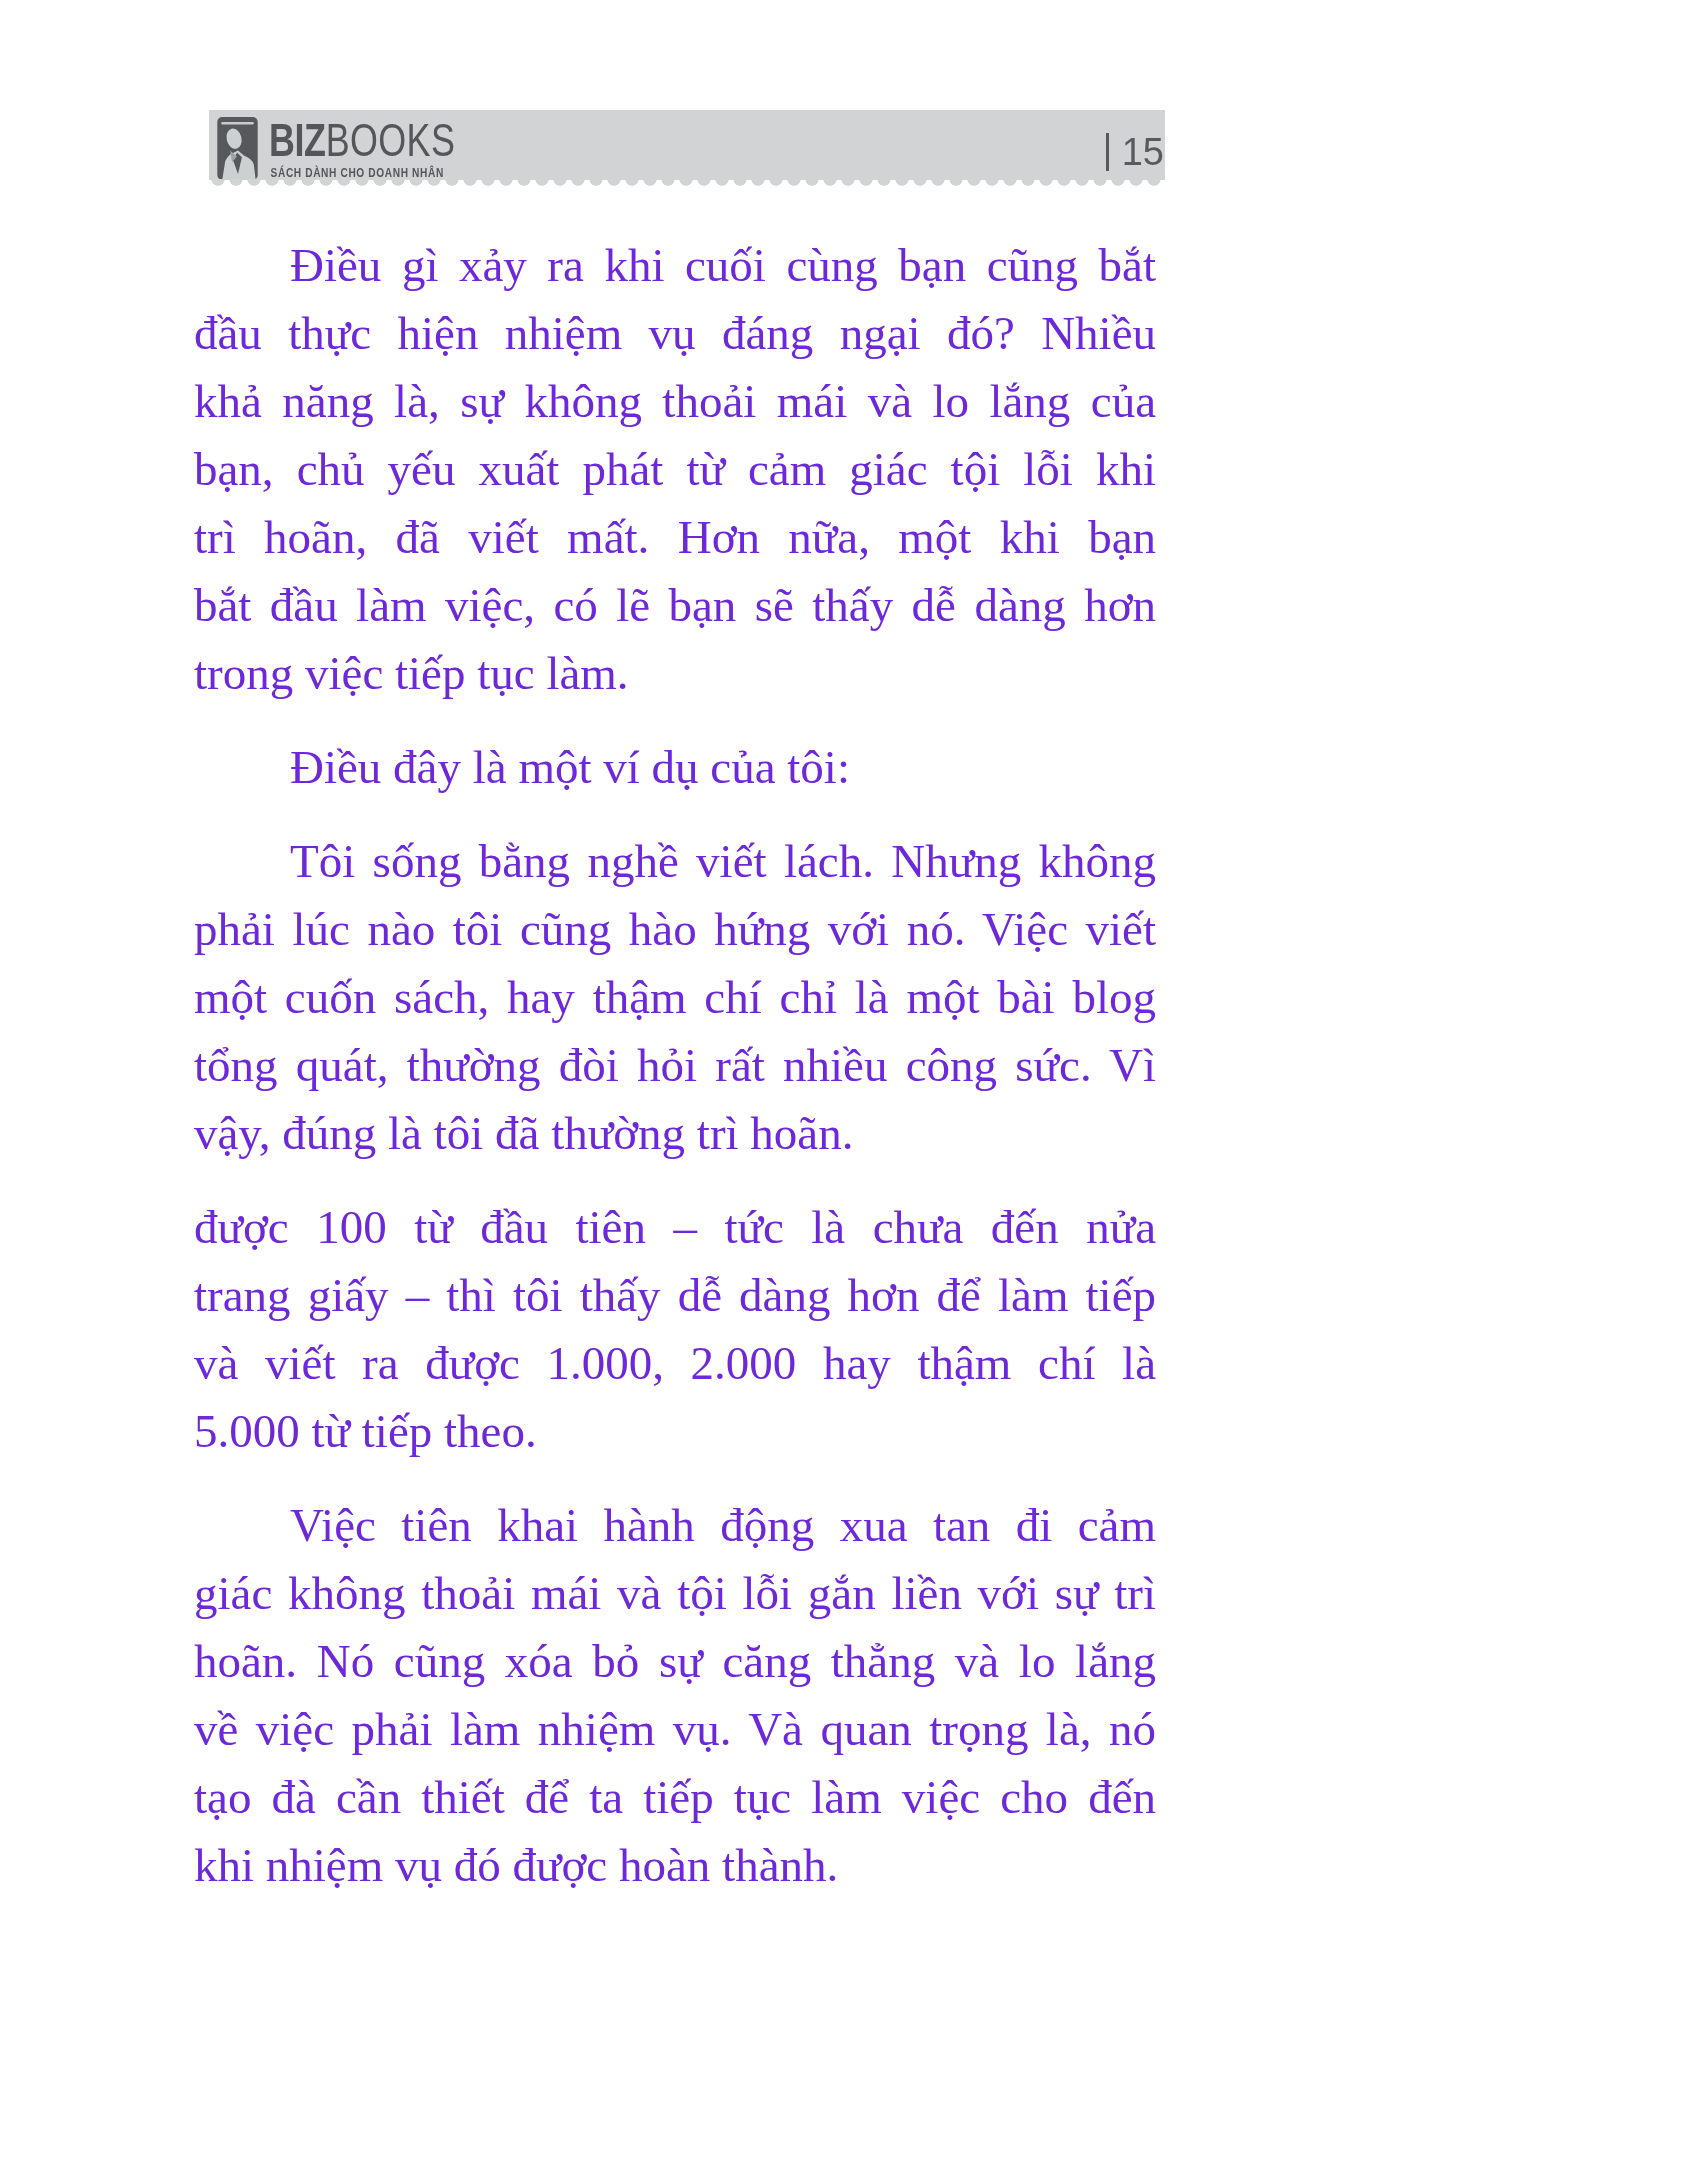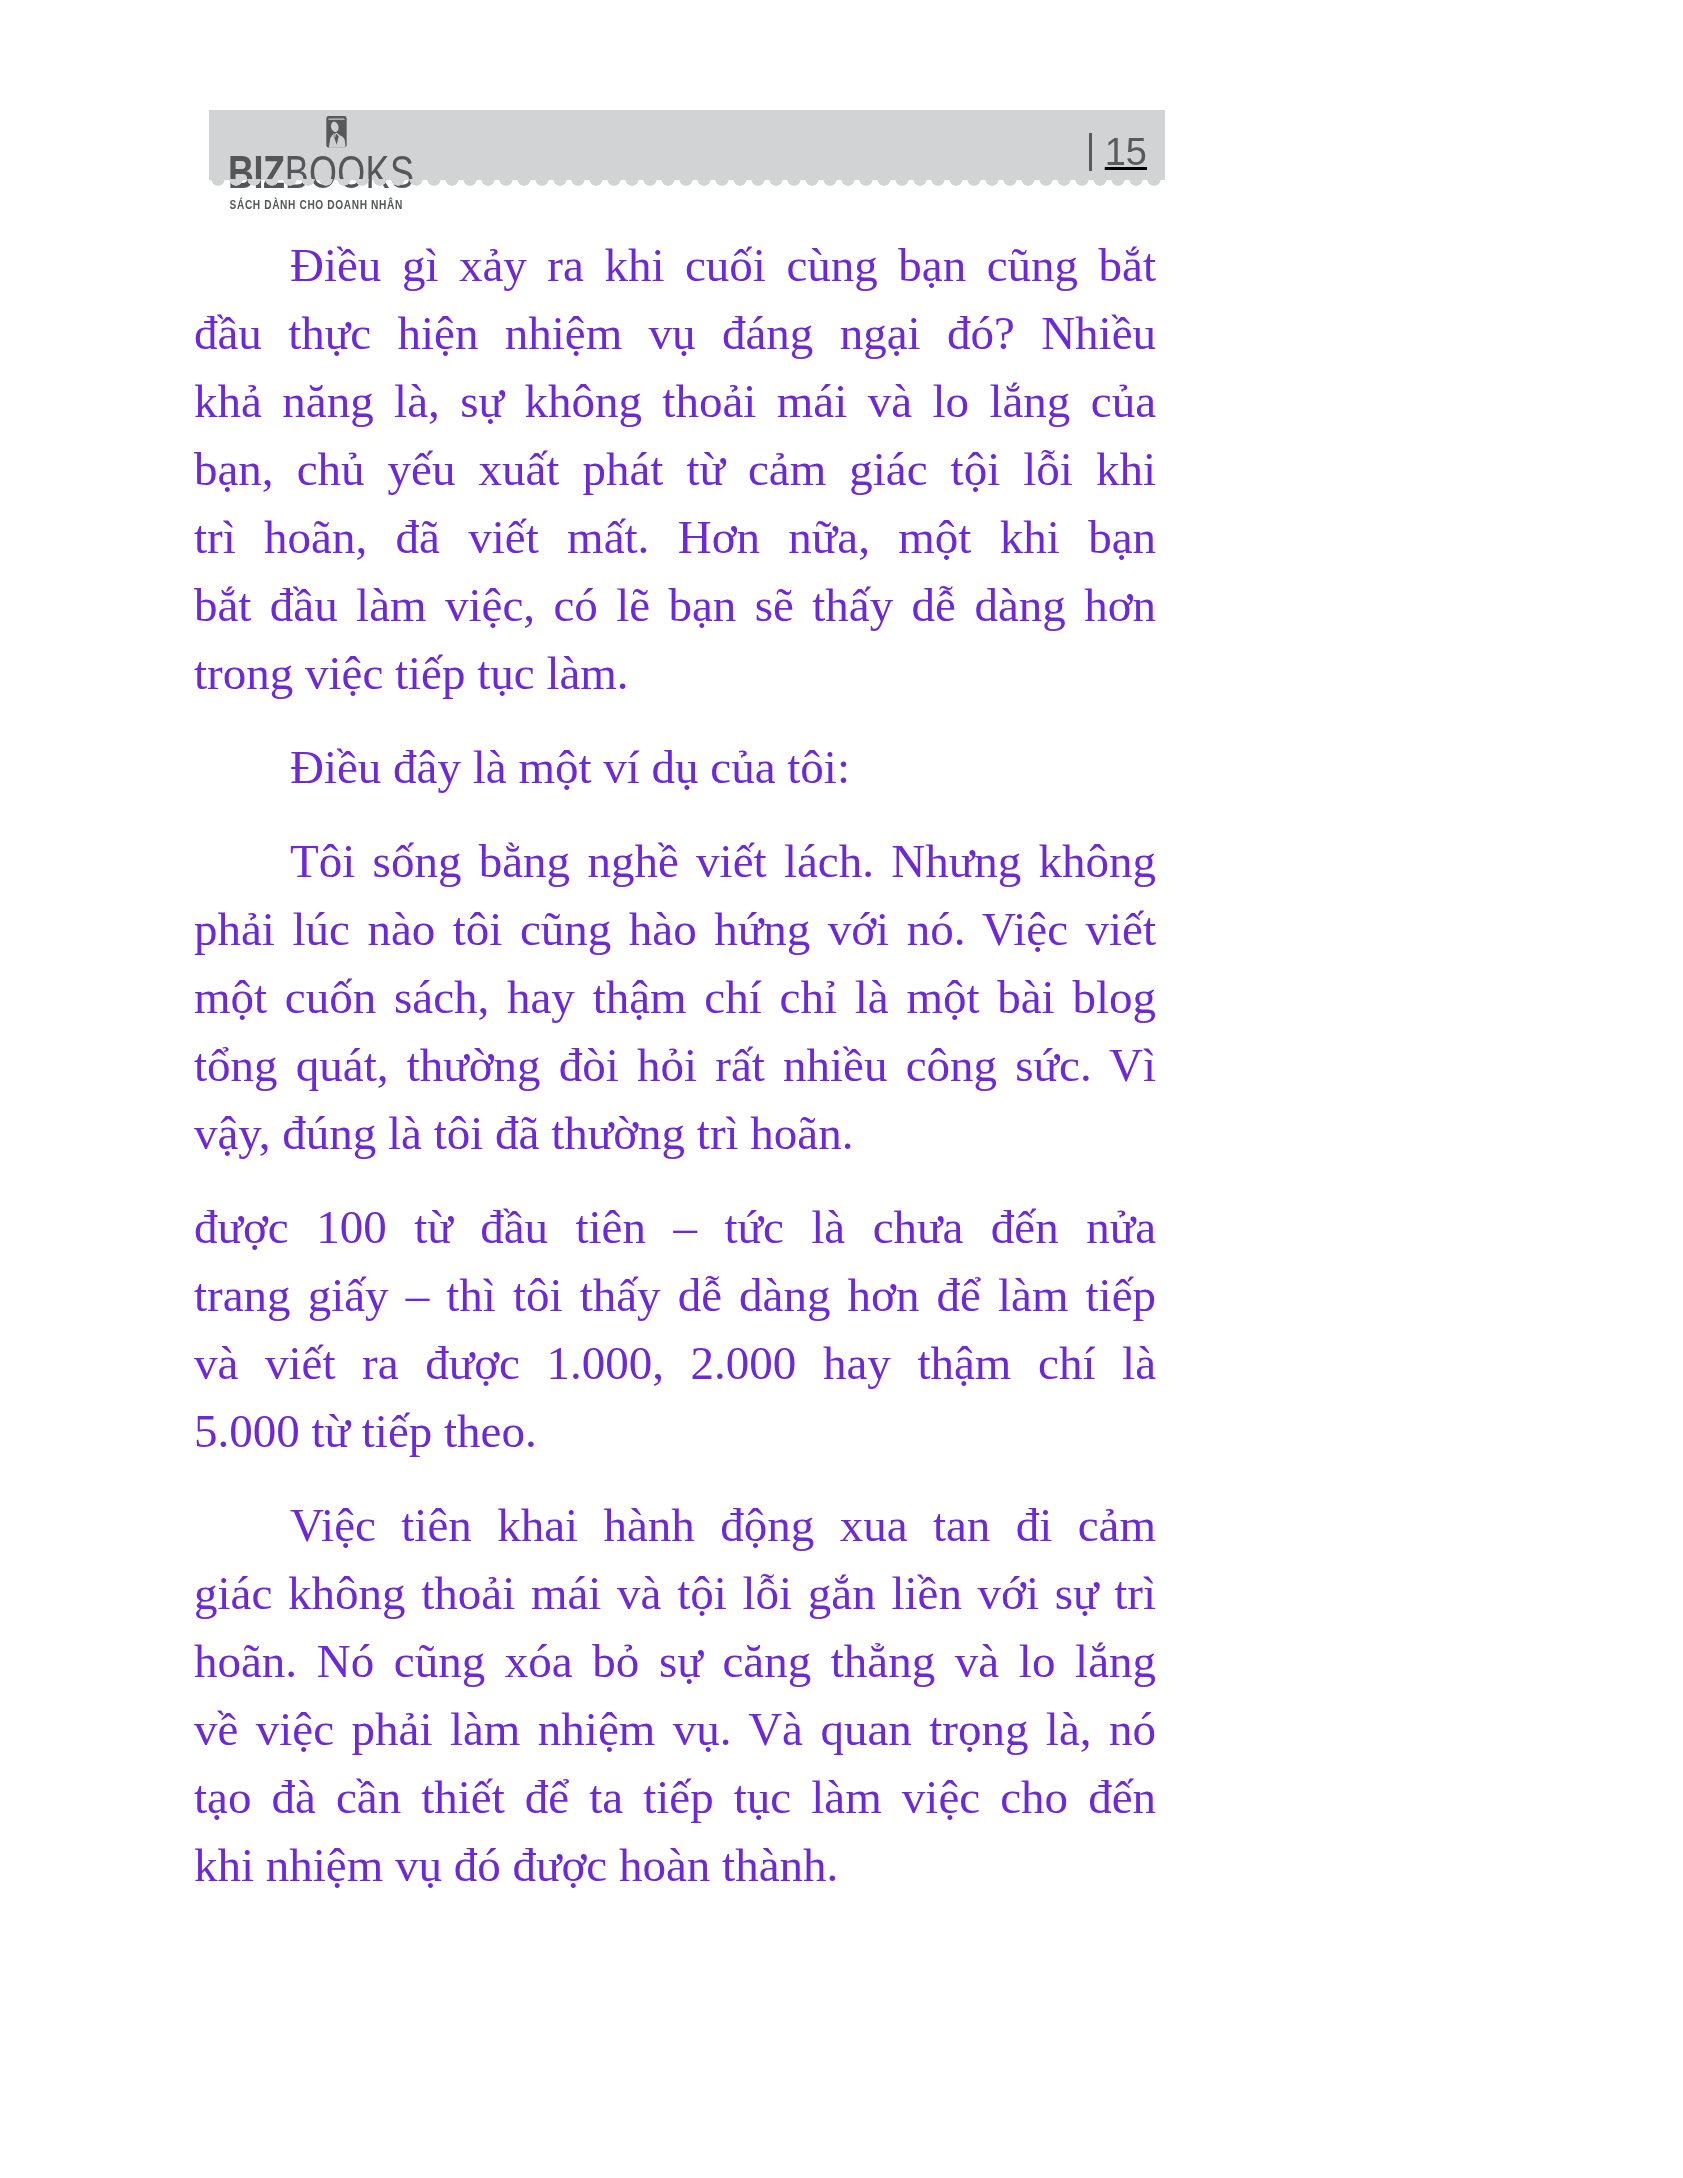--- a/index.html
+++ b/index.html
@@ -20,23 +20,22 @@
   }
   .perforation {
     position:absolute; left:209px; top:179px;
     width:956px; height:9px;
     background-image:radial-gradient(circle at 9px 0px, #d1d3d4 6.4px, rgba(255,255,255,0) 7px);
     background-size:18px 9px;
     background-repeat:repeat-x;
   }
   .brand {
     position:absolute; left:8px; top:6px;
-    display:flex; align-items:center;
+    display:flex; align-items:flex-end;
     height:64px;
-    flex-direction:column;
   }
   .brand-icon { width:41px; height:63px; display:block; }
   .brand-col {
     position:relative; margin-left:11px;
     width:228px; height:64px;
     transform:scaleX(0.78); transform-origin:left top;
   }
   .brand-word {
     position:absolute; left:0; top:4px;
     font-family:"Liberation Sans", sans-serif;
@@ -45,22 +44,22 @@
     letter-spacing:-0.5px; white-space:nowrap;
   }
   .brand-word .w2 { font-weight:400; letter-spacing:0.5px; }
   .brand-tagline {
     position:absolute; left:2px; top:50px;
     font-family:"Liberation Sans", sans-serif;
     font-size:13px; line-height:13px; font-weight:700;
     letter-spacing:0.8px; color:#55565a; white-space:nowrap;
   }
   .page-indicator {
-    position:absolute; right:18px; top:23px;
-    display:flex; align-items:flex-end;text-decoration:underline;
+    position:absolute; right:1px; top:23px;
+    display:flex; align-items:flex-end;
   }
   .pi-bar { width:3px; height:38px; background:#595a5e; margin-right:13px; }
   .pi-num {
     font-family:"Liberation Sans", sans-serif;
     font-size:38px; line-height:38px; color:#595a5e;
   }
 
   
   .article {
     position:absolute; left:194px; top:231px;

